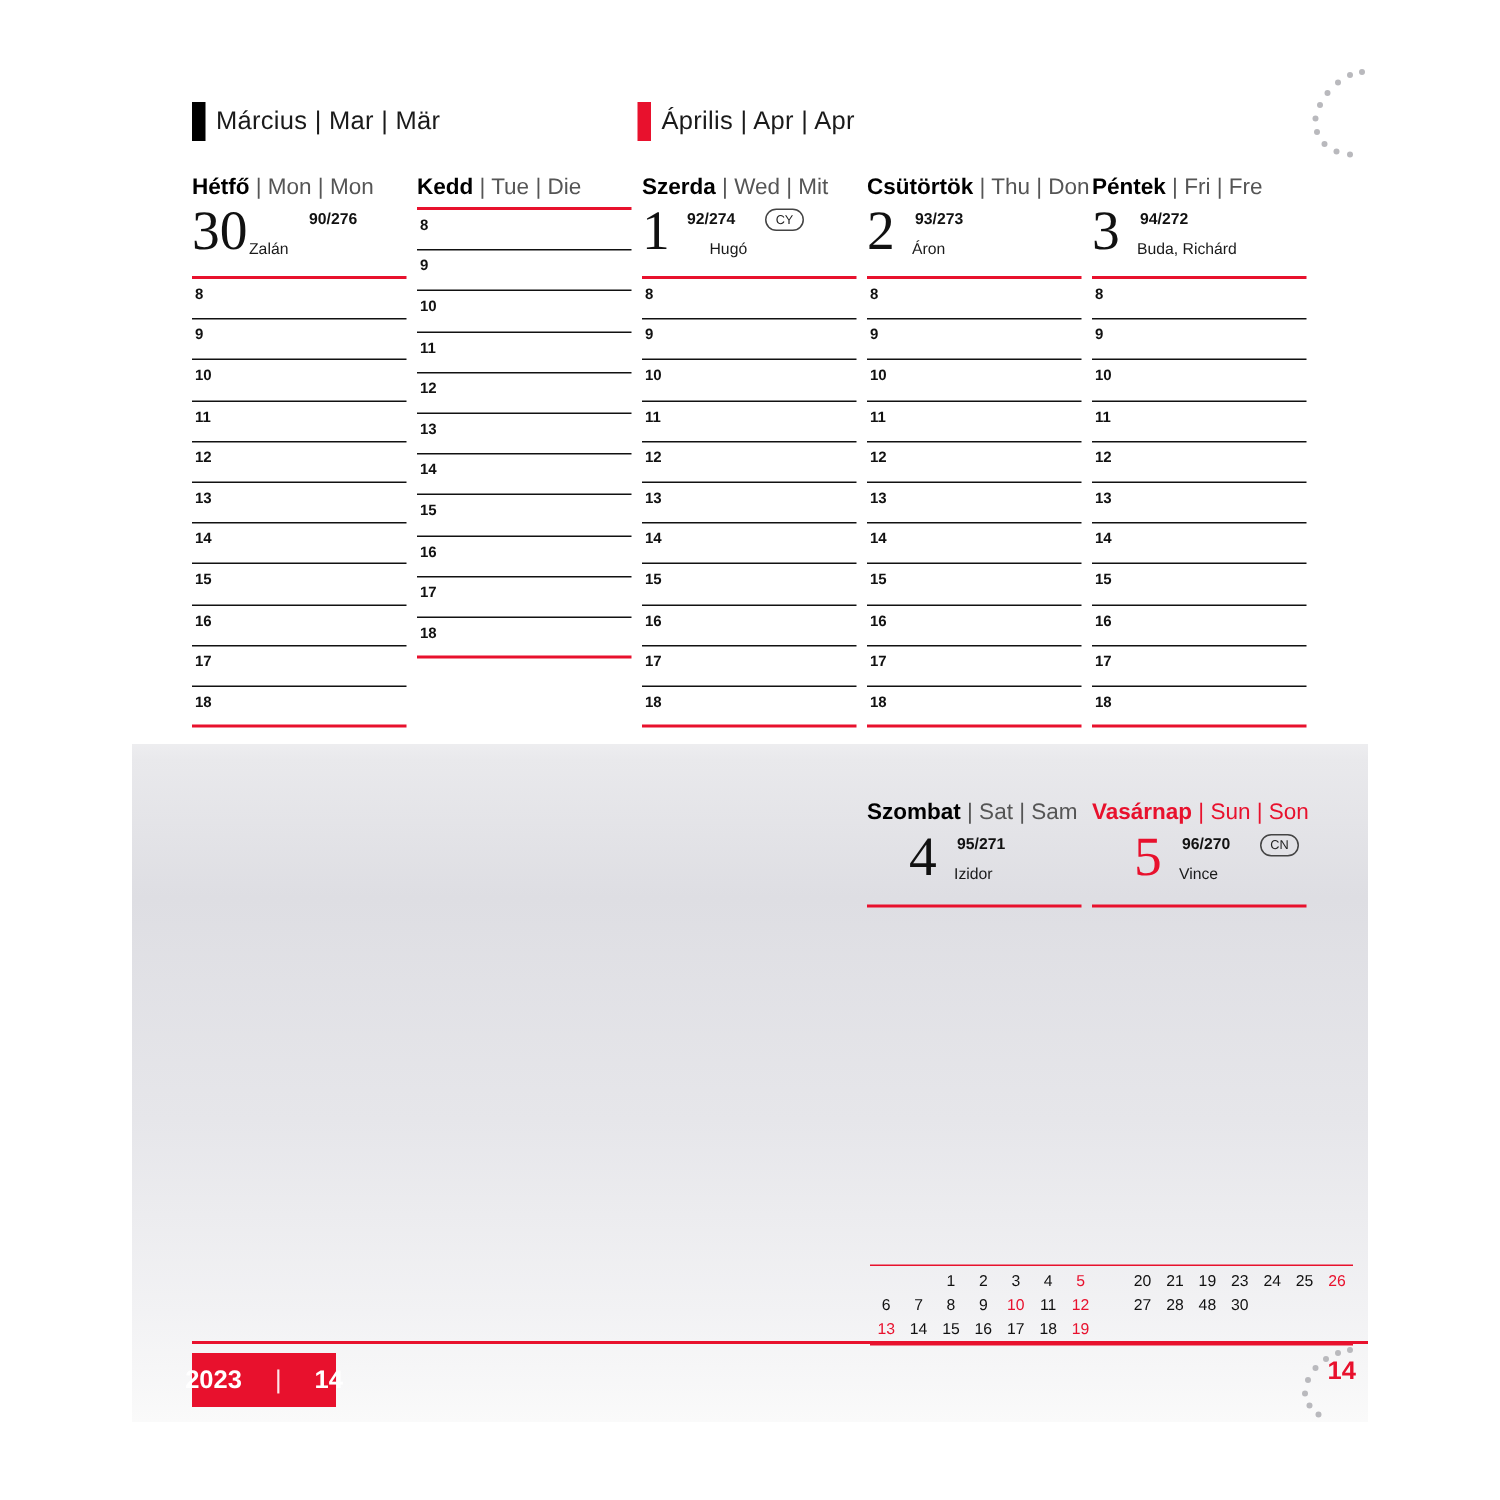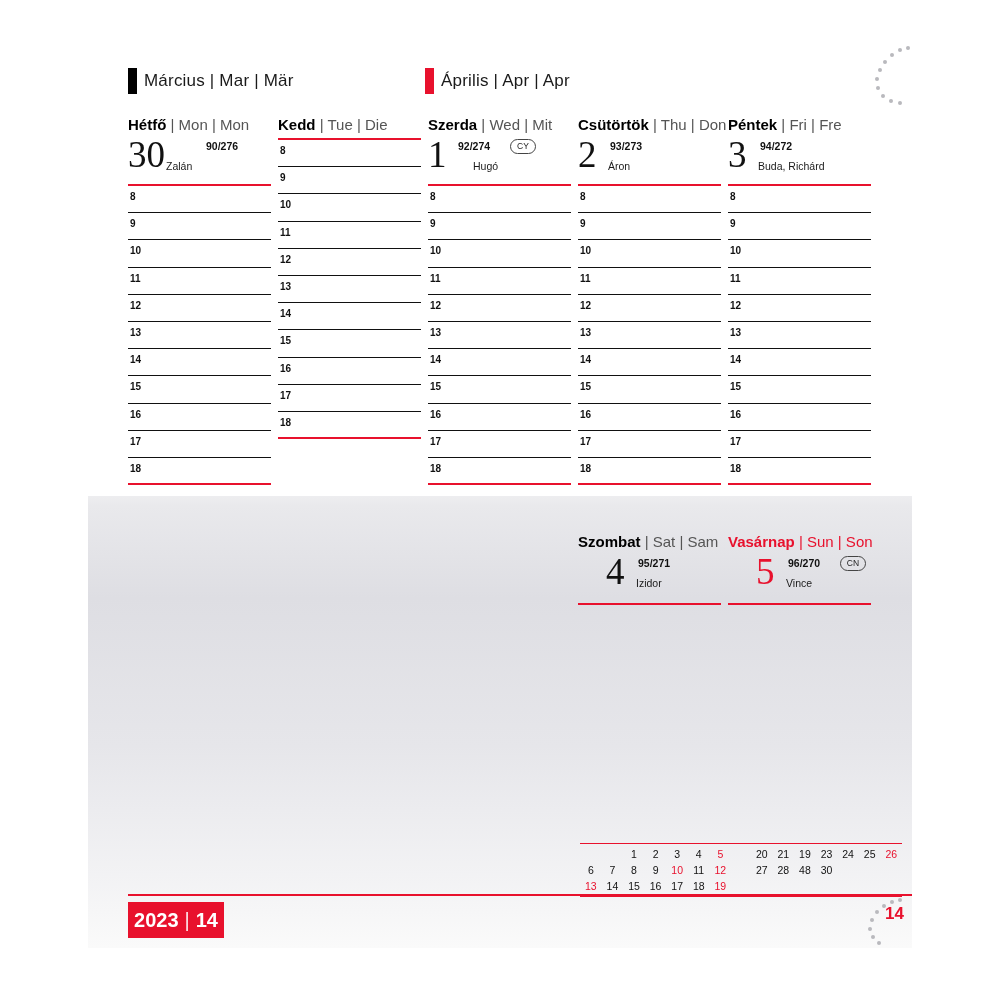--- a/index.html
+++ b/index.html
@@ -187,22 +187,22 @@
     position: absolute;
     left: 40px;
     top: 874px;
     background: #e8112d;
     color: #fff;
     width: 96px;
     height: 36px;
     display: flex;
     align-items: center;
     justify-content: center;
-    gap: 6px;
-    font-size: 20px;
+    gap: 22px;
+    font-size: 17px;
     font-weight: bold;
   }
   .yearbox .sep { color: #ffffff; font-weight: normal; opacity: .9; }
   .weekno {
     position: absolute;
     right: 8px;
     top: 876px;
     font-size: 17px;
     font-weight: bold;
     color: #e8112d;

